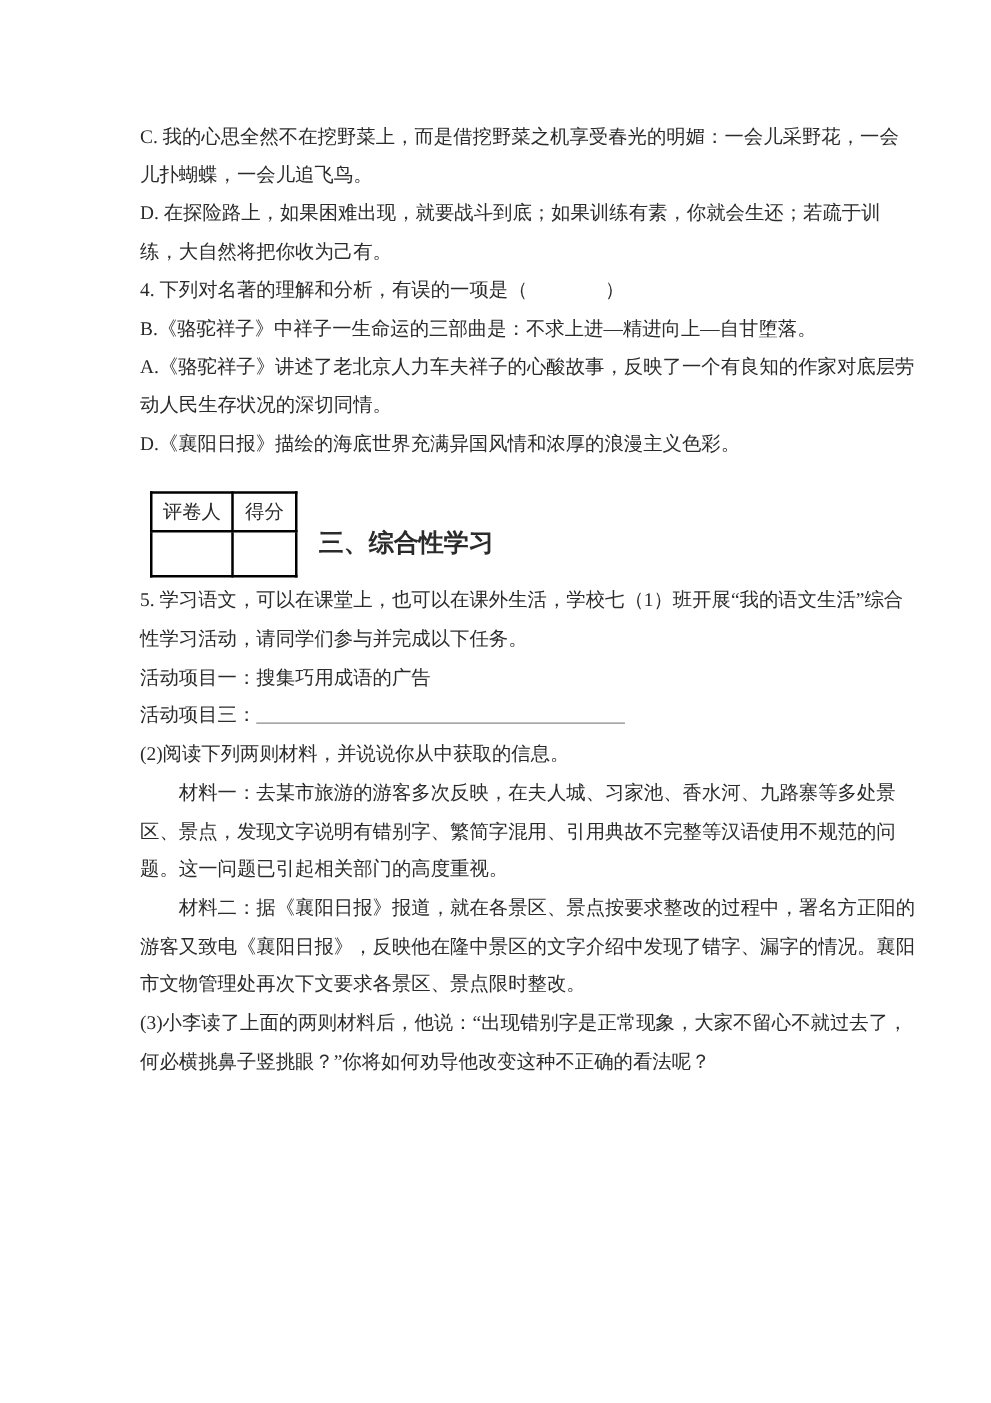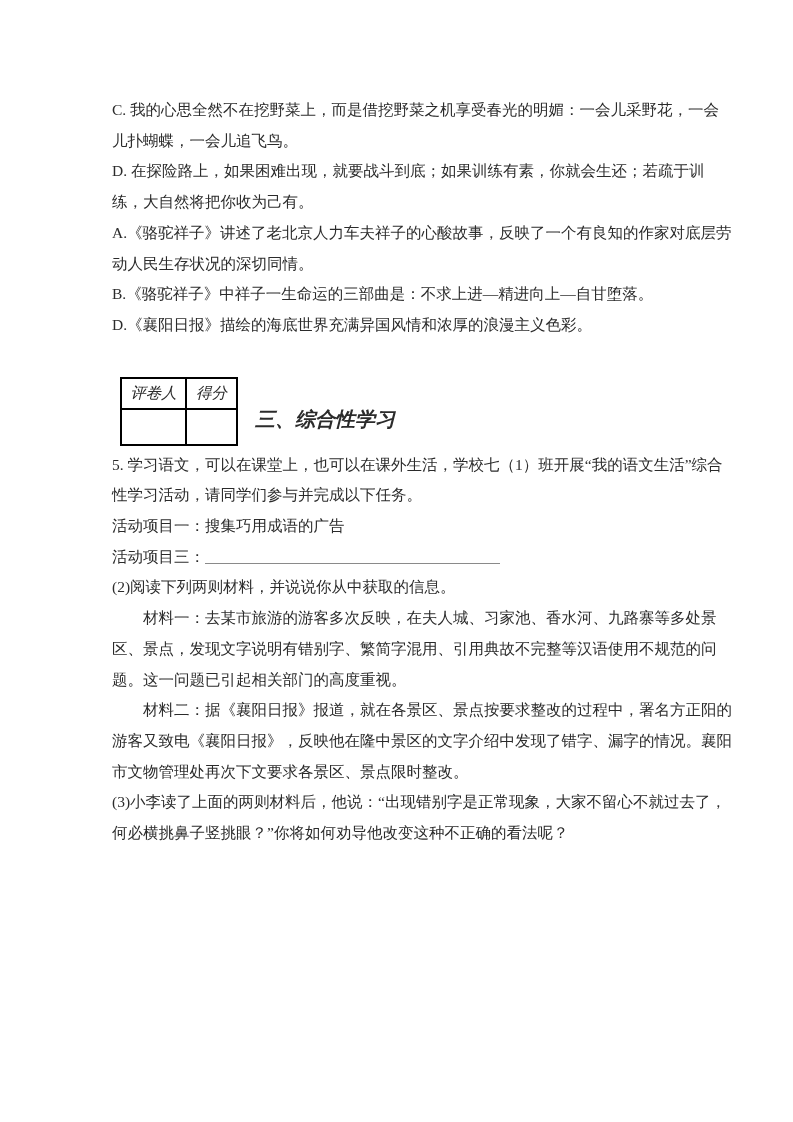--- a/index.html
+++ b/index.html
@@ -24,26 +24,25 @@
     margin: 0;
     width: 620px;
     text-align: left;
     word-wrap: break-word;
   }
   .indent2 {
     text-indent: 2em;
     font-family: Liberation Serif, serif;
   }
   .score-row {
-    margin-top: 36px;
+    margin-top: 22px;
     margin-bottom: 4px;
     display: flex;
     flex-direction: row;
     align-items: center;
-    font-style: italic;
   }
   table.score-table {
     border-collapse: collapse;
     margin-left: 8px;
     table-layout: fixed;
   }
   table.score-table td {
     border: 2px solid #000000;
     text-align: center;
     vertical-align: middle;
@@ -72,22 +71,23 @@
   }
 </style>
 </head>
 <body>
 
 <div class="page">
 
   <p class="line">C. 我的心思全然不在挖野菜上，而是借挖野菜之机享受春光的明媚：一会儿采野花，一会儿扑蝴蝶，一会儿追飞鸟。</p>
   <p class="line">D. 在探险路上，如果困难出现，就要战斗到底；如果训练有素，你就会生还；若疏于训练，大自然将把你收为己有。</p>
 
+  <p class="line">4. 下列对名著的理解和分析，有误的一项是（　　　　）</p>
+  <p class="line">B.《骆驼祥子》中祥子一生命运的三部曲是：不求上进—精进向上—自甘堕落。</p>
   <p class="line">A.《骆驼祥子》讲述了老北京人力车夫祥子的心酸故事，反映了一个有良知的作家对底层劳动人民生存状况的深切同情。</p>
-  <p class="line">B.《骆驼祥子》中祥子一生命运的三部曲是：不求上进—精进向上—自甘堕落。</p>
   <p class="line">D.《襄阳日报》描绘的海底世界充满异国风情和浓厚的浪漫主义色彩。</p>
 
   <div class="score-row">
     <table class="score-table">
       <tbody>
         <tr class="header-row">
           <td class="col-grader">评卷人</td>
           <td class="col-score">得分</td>
         </tr>
         <tr class="value-row">

